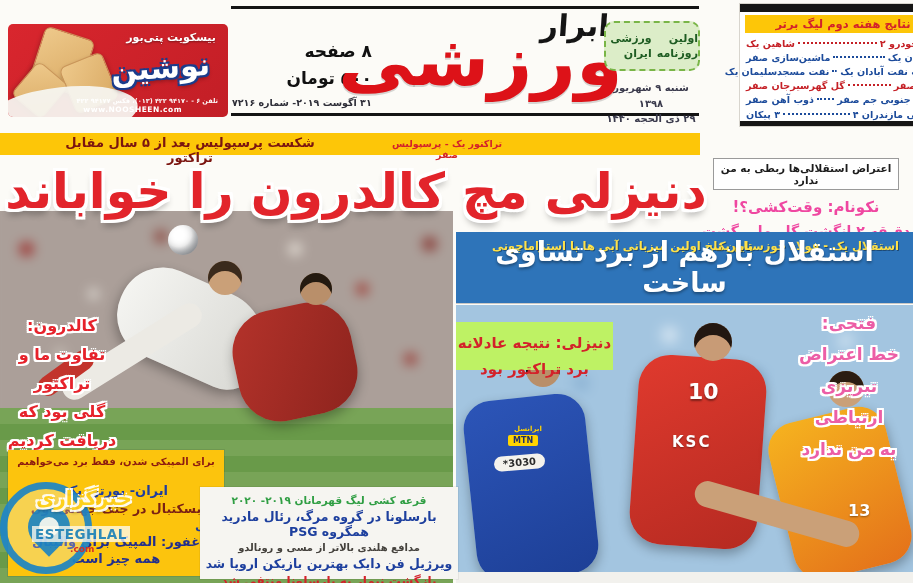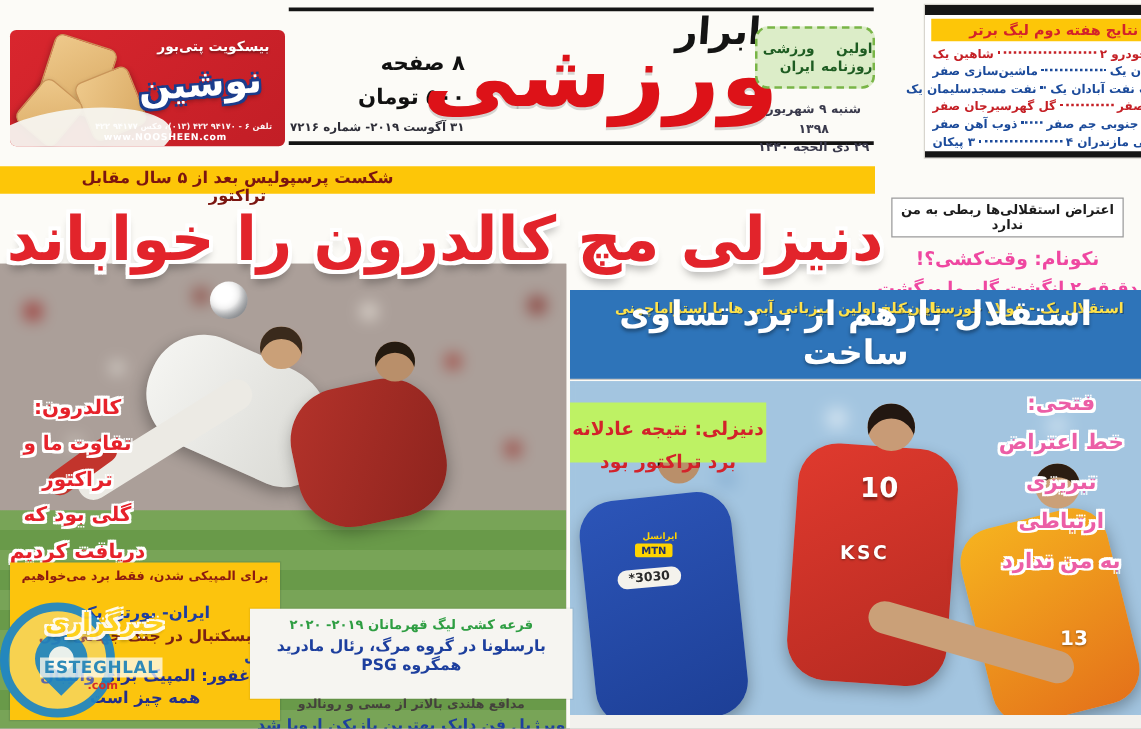--- a/index.html
+++ b/index.html
@@ -131,24 +131,24 @@
   .watermark{position:absolute;left:-16px;top:30px;width:165px;height:100px;z-index:3;opacity:.93}
   .wm-ring{position:absolute;left:8px;top:2px;width:92px;height:92px;border:7px solid #1f86c6;border-radius:50%;background:rgba(232,244,252,.3)}
   .wm-pin{position:absolute;left:36px;top:26px;width:42px;height:42px;background:#1f86c6;border-radius:50% 50% 50% 0;transform:rotate(-45deg)}
   .wm-pin::after{content:"";position:absolute;left:11px;top:11px;width:20px;height:20px;background:#e8f4fc;border-radius:50%}
   .wm-fa{position:absolute;left:44px;top:6px;font-size:20px;font-weight:bold;color:#ffd21e;
     text-shadow:-2px -2px 0 #fff,2px -2px 0 #fff,-2px 2px 0 #fff,2px 2px 0 #fff,0 3px 3px rgba(0,0,0,.35)}
   .wm-en{position:absolute;left:40px;top:46px;font-size:13.5px;font-weight:bold;color:#1f86c6;letter-spacing:.5px;background:rgba(255,255,255,.78);padding:0 3px;direction:ltr}
   .wm-com{position:absolute;left:78px;top:64px;font-size:9px;font-weight:bold;color:#d3222a;direction:ltr}
 
   
-  .ucl{position:absolute;left:200px;top:487px;width:258px;height:72px;background:#f6f5f1;z-index:9;text-align:center;padding-top:7px;box-shadow:0 0 0 1px rgba(0,0,0,.05)}
+  .ucl{position:absolute;left:200px;top:487px;width:258px;height:92px;background:#f6f5f1;z-index:9;text-align:center;padding-top:7px;box-shadow:0 0 0 1px rgba(0,0,0,.05)}
   .ucl-k{color:#2f9e43;font-size:10.5px;font-weight:bold}
   .ucl-b{margin-top:3px;color:#1d3f9e;font-size:12.5px;font-weight:bold}
-  .ucl-d{margin-top:19px;color:#44413c;font-size:10px;font-weight:bold}
+  .ucl-d{margin-top:3px;color:#44413c;font-size:10px;font-weight:bold}
   .ucl-r{margin-top:3px;color:#d3222a;font-size:12px;font-weight:bold}
 </style>
 </head>
 <body>
 
 <div class="page">
 
   <div class="rule rule-top"></div>
   <div class="rule rule-bot"></div>
 
@@ -215,20 +215,21 @@
     <div class="result-row row-blue">
       <span>نساجی مازندران ۴</span>
         <span class="leader"></span>
         <span>۳ پیکان</span>
     </div>
     <div class="res-bar-b"></div>
   </div>
 
   <div class="strap">
     <div class="strap-main">شکست پرسپولیس بعد از ۵ سال مقابل تراکتور</div>
+    <div class="strap-score">تراکتور یک - پرسپولیس صفر</div>
   </div>
 
   <div class="lead">دنیزلی مچ کالدرون را خواباند</div>
 
   <div class="nekounam">
     <div class="nek-note">اعتراض استقلالی‌ها ربطی به من ندارد</div>
     <div class="nek-l1">نکونام: وقت‌کشی؟!</div>
     <div class="nek-l2">دقیقه ۲ انگشت گلر ما برگشت</div>
   </div>
 

